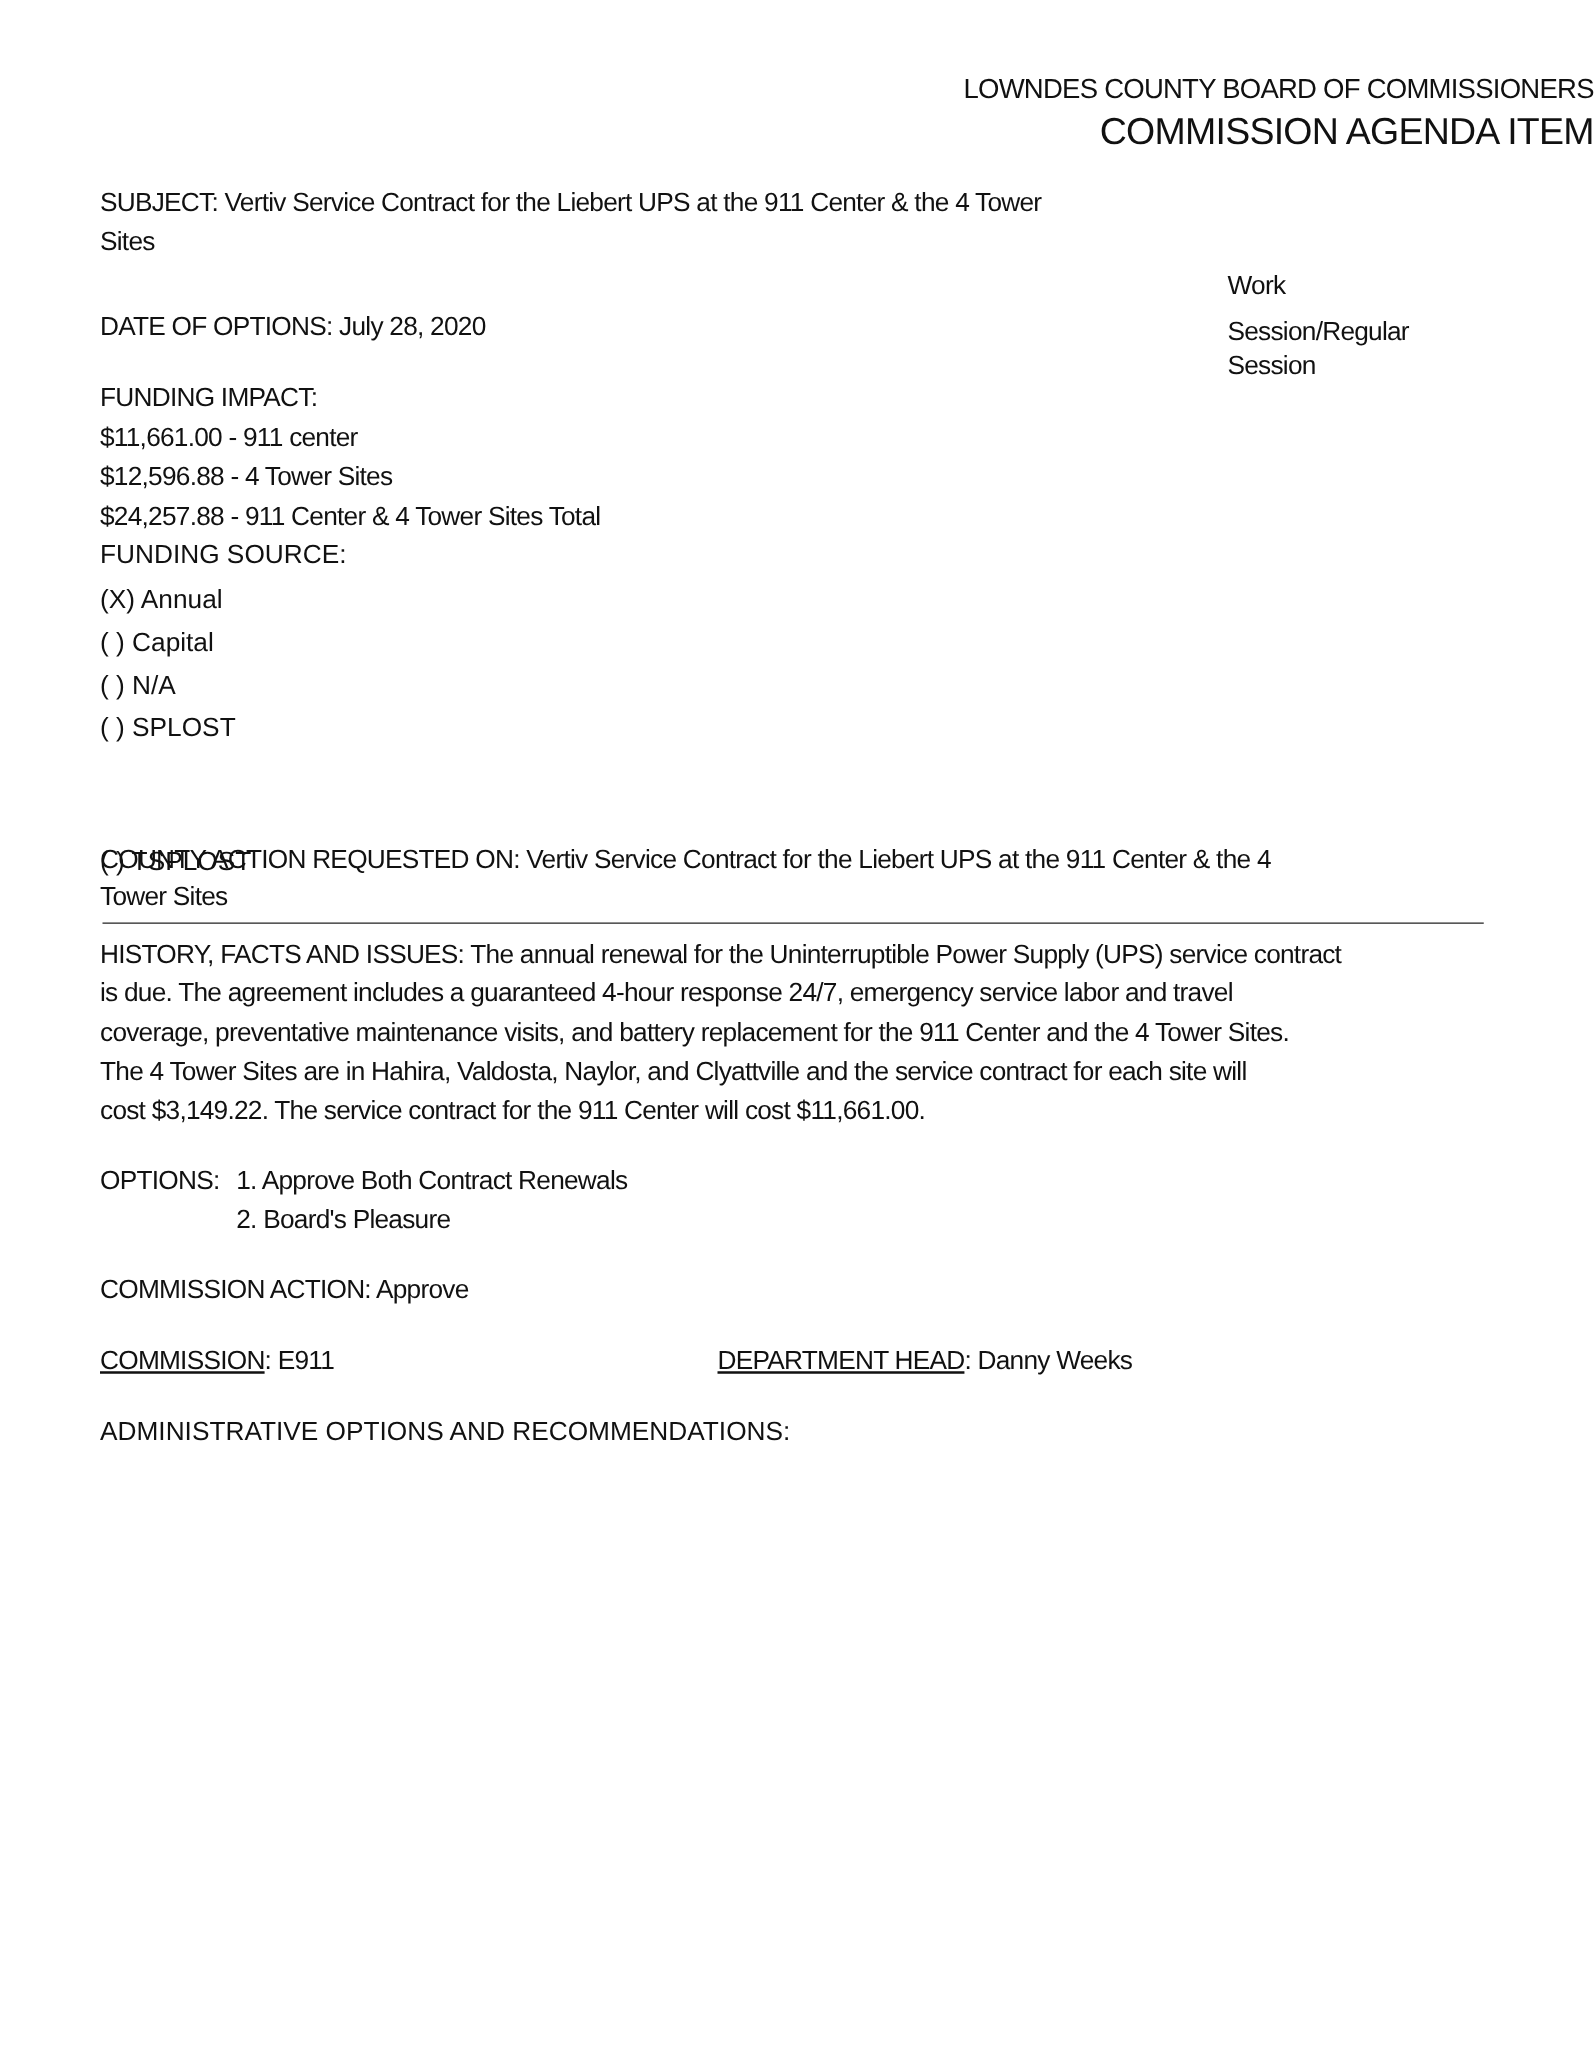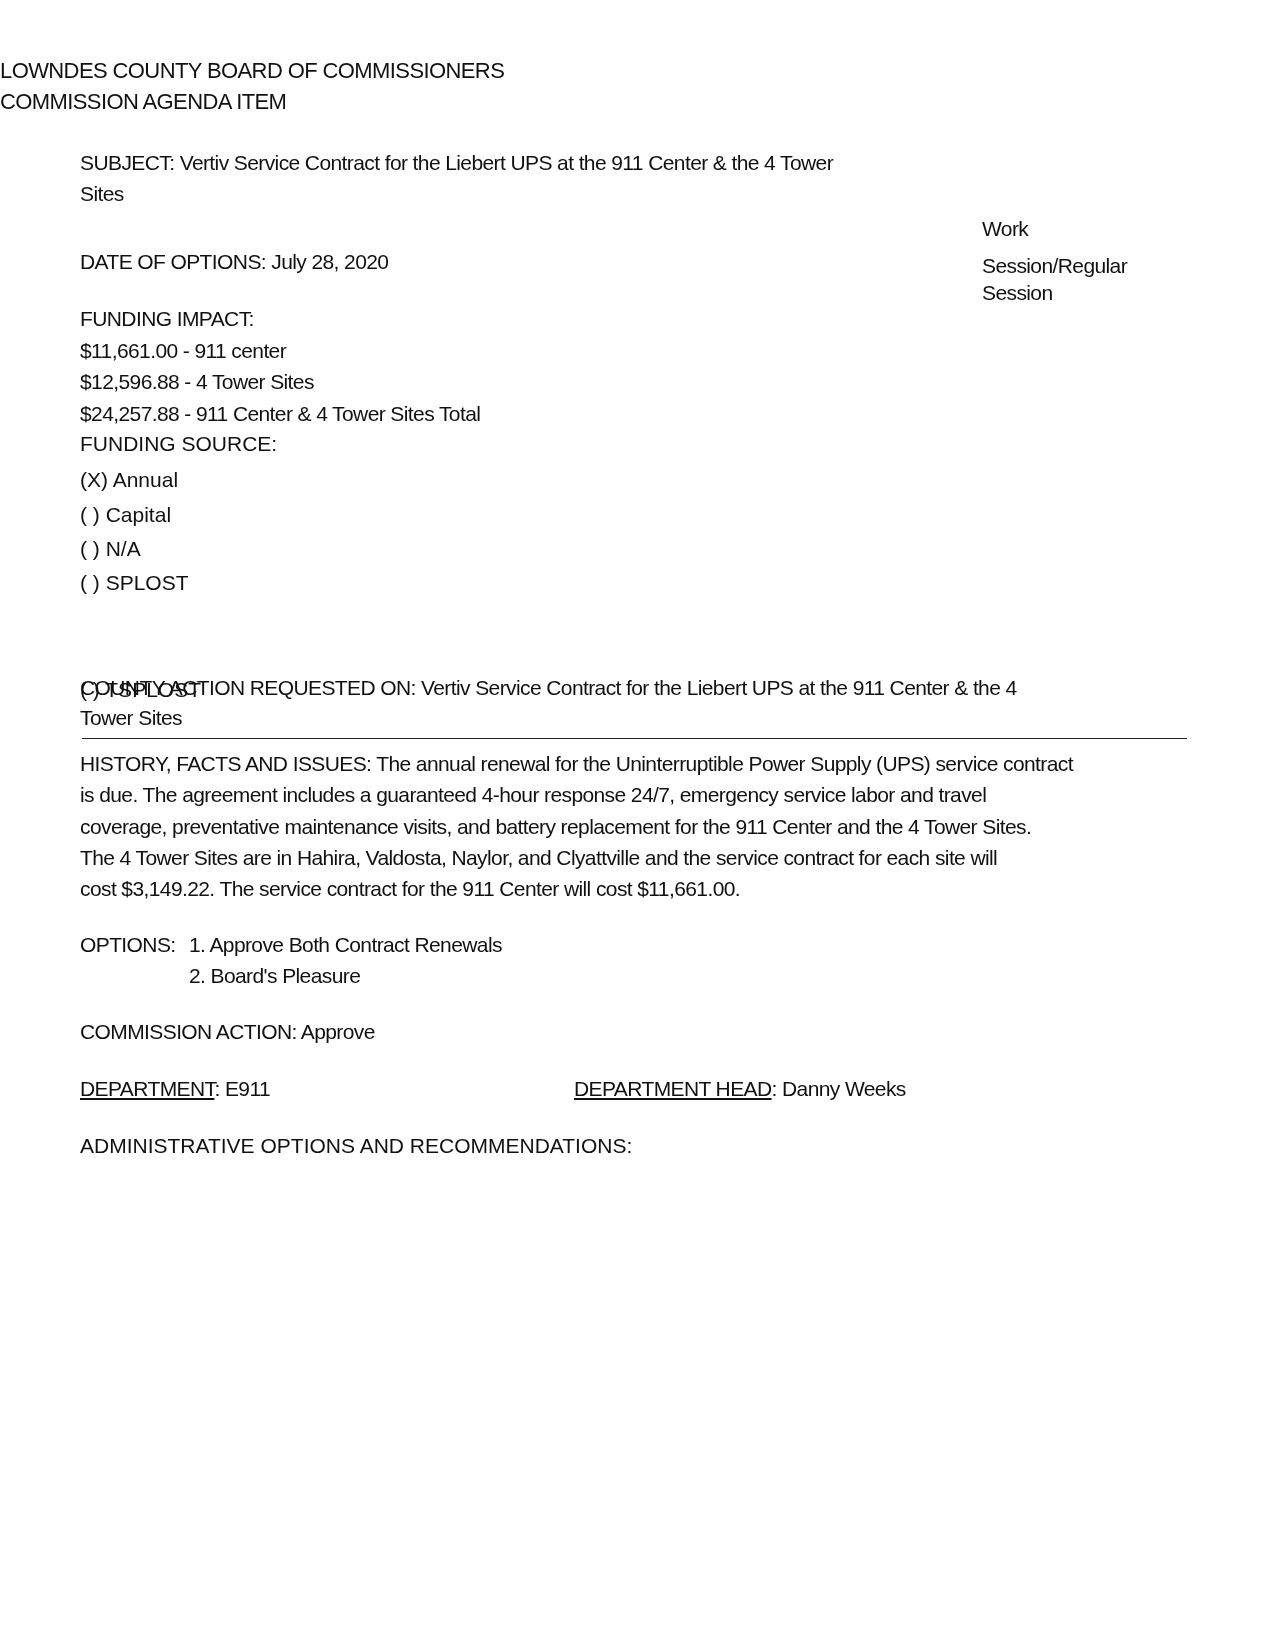--- a/index.html
+++ b/index.html
@@ -3,31 +3,31 @@
 <meta charset="utf-8">
 <style>
   html, body { margin: 0; padding: 0; background: #ffffff; }
   body {
     width: 1275px; height: 1651px; position: relative; overflow: hidden;
     font-family: "Liberation Sans", "DejaVu Sans", sans-serif;
     color: #111111; font-size: 21px;
   }
   .abs { position: absolute; white-space: nowrap; }
   .condensed { letter-spacing: -0.6px; }
-  .center { left: 0; width: 1275px; text-align: left; }
+  .center { left: 0; width: 1275px; text-align: right; }
   .u { text-decoration: underline; }
   .rule { position: absolute; left: 82px; width: 1105px; height: 0; border-top: 1.5px solid #222; }
 </style>
 </head>
 <body>
 
 <div>
 
   <div class="abs center condensed" style="top:58px;font-size:22px;">LOWNDES COUNTY BOARD OF COMMISSIONERS</div>
-  <div class="abs center condensed" style="top:89px;font-size:22px;">COMMISSION AGENDA ITEM</div>
+  <div class="abs center condensed" style="top:89px;font-size:30px;">COMMISSION AGENDA ITEM</div>
 
   <div class="abs condensed" style="left:80px;top:151px;">
     <span>SUBJECT:</span>
     <span>Vertiv Service Contract for the Liebert UPS at the 911 Center &amp; the 4 Tower</span>
   </div>
   <div class="abs condensed" style="left:80px;top:182px;">Sites</div>
 
   <div class="abs condensed" style="left:80px;top:250px;">
     <span>DATE OF OPTIONS:</span>
     <span>July 28, 2020</span>
@@ -83,21 +83,21 @@
   <div class="abs condensed" style="left:80px;top:933px;">OPTIONS:</div>
   <div class="abs condensed" style="left:189px;top:933px;">1. Approve Both Contract Renewals</div>
   <div class="abs condensed" style="left:189px;top:964px;">2. Board's Pleasure</div>
 
   <div class="abs condensed" style="left:80px;top:1020px;">
     <span>COMMISSION ACTION:</span>
     <span>Approve</span>
   </div>
 
   <div class="abs condensed" style="left:80px;top:1077px;">
-    <span class="u">DEPARTMENT</span><span>: E911</span>
+    <span class="u">COMMISSION</span><span>: E911</span>
   </div>
   <div class="abs condensed" style="left:574px;top:1077px;">
     <span class="u">DEPARTMENT HEAD</span><span>: Danny Weeks</span>
   </div>
 
   <div class="abs" style="left:80px;top:1134px;">ADMINISTRATIVE OPTIONS AND RECOMMENDATIONS:</div>
 
 </div>
 
 </body></html>

